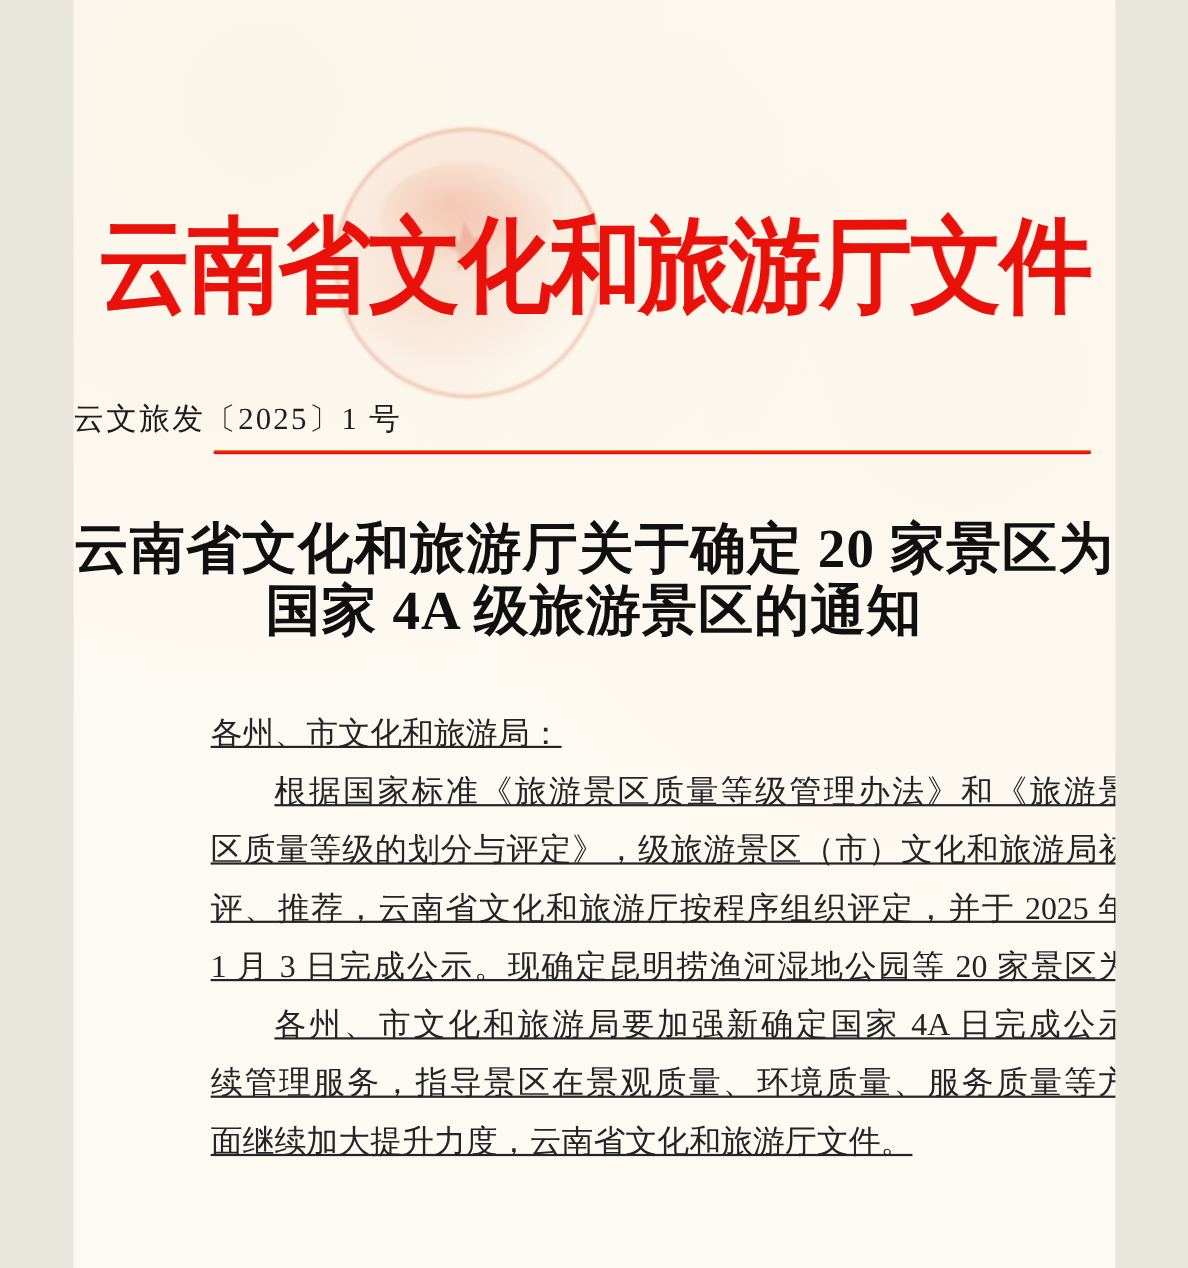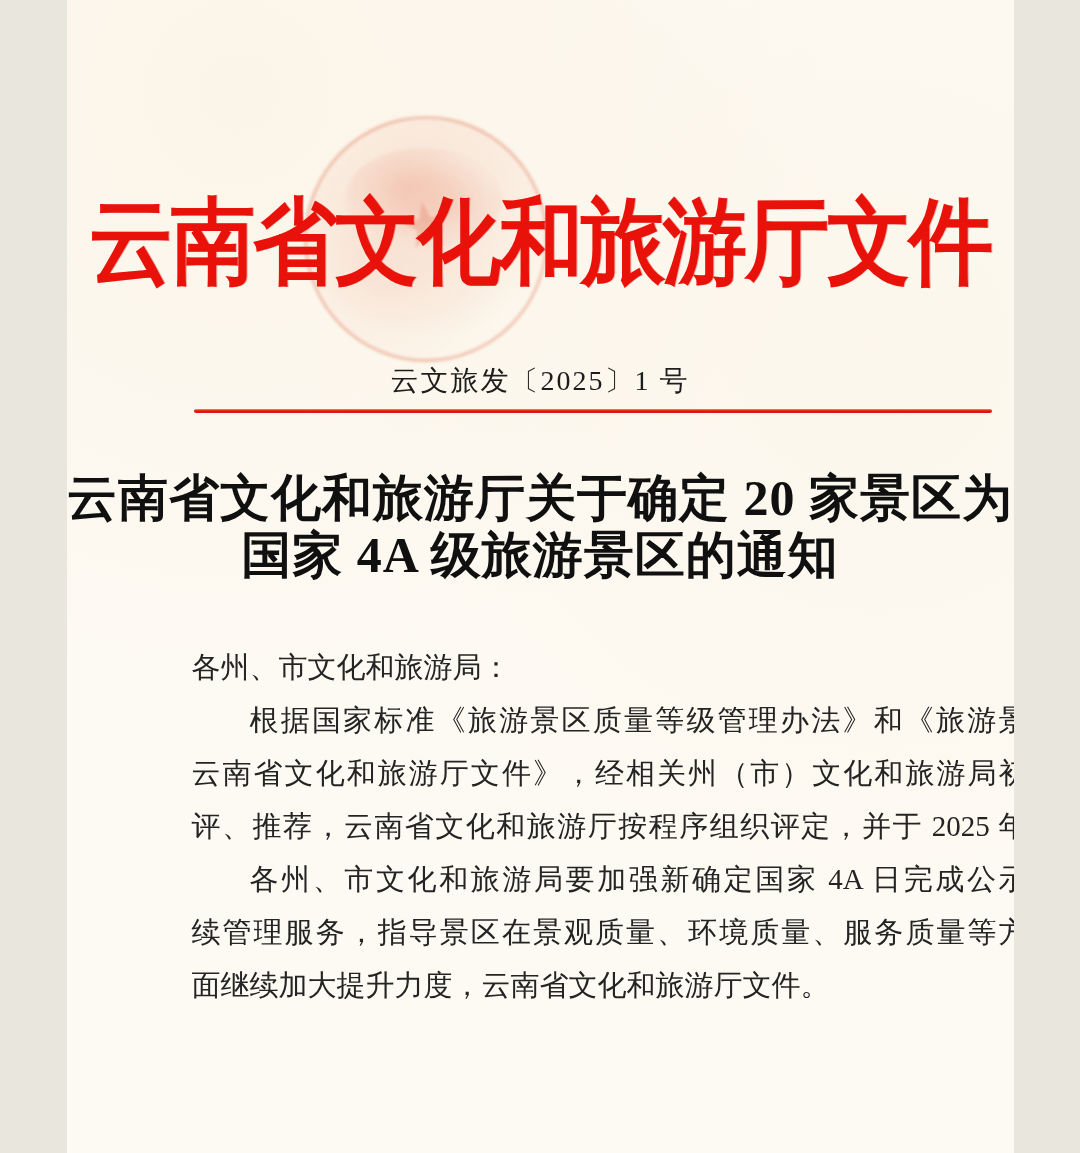--- a/index.html
+++ b/index.html
@@ -52,21 +52,21 @@
     letter-spacing:-2px;
     color:var(--accent-red);
     transform:scaleY(1.12);
     transform-origin:center top;
     z-index:2;
     text-shadow:1px 0 0 rgba(232,18,11,.35);
   }
 
   .doc-number{
     position:absolute;left:0;top:362px;width:100%;
-    text-align:center;
+    text-align:left;
     font-size:28px;letter-spacing:2px;
     color:#1d1d1d;
     z-index:2;
   }
 
   .rule{
     position:absolute;left:127px;top:409px;width:798px;height:4px;
     background:linear-gradient(180deg,#f2a435 0%,#ea1208 45%,#de0f32 100%);
     border-radius:2px;
     z-index:2;
@@ -80,20 +80,21 @@
     letter-spacing:1px;
   }
 
   .body-block{
     position:absolute;left:125px;top:641px;width:836px;
     font-size:29px;line-height:53px;
   }
   .line{
     text-align:justify;
     text-align-last:justify;
+    text-decoration:underline;
   }
   .line.end{
     text-align-last:left;
   }
   .line.indent{
     text-indent:58px;
   }
 </style>
 </head>
 <body>
@@ -113,21 +114,22 @@
 
   <div class="notice-title">
     <div>云南省文化和旅游厅关于确定 20 家景区为</div>
     <div>国家 4A 级旅游景区的通知</div>
   </div>
 
   <div class="body-block">
     <div class="line end">各州、市文化和旅游局：</div>
 
     <div class="line indent">根据国家标准《旅游景区质量等级管理办法》和《旅游景</div>
-    <div class="line">云南省文化和旅游厅文件》，经相关州（市）文化和旅游局初</div>
+    <div class="line">区质量等级的划分与评定》，级旅游景区（市）文化和旅游局初</div>
     <div class="line">评、推荐，云南省文化和旅游厅按程序组织评定，并于 2025 年</div>
+    <div class="line">1 月 3 日完成公示。现确定昆明捞渔河湿地公园等 20 家景区为</div>
 
     <div class="line indent">各州、市文化和旅游局要加强新确定国家 4A 日完成公示</div>
     <div class="line">续管理服务，指导景区在景观质量、环境质量、服务质量等方</div>
     <div class="line end">面继续加大提升力度，云南省文化和旅游厅文件。</div>
   </div>
 
 </div>
 
 </body></html>

